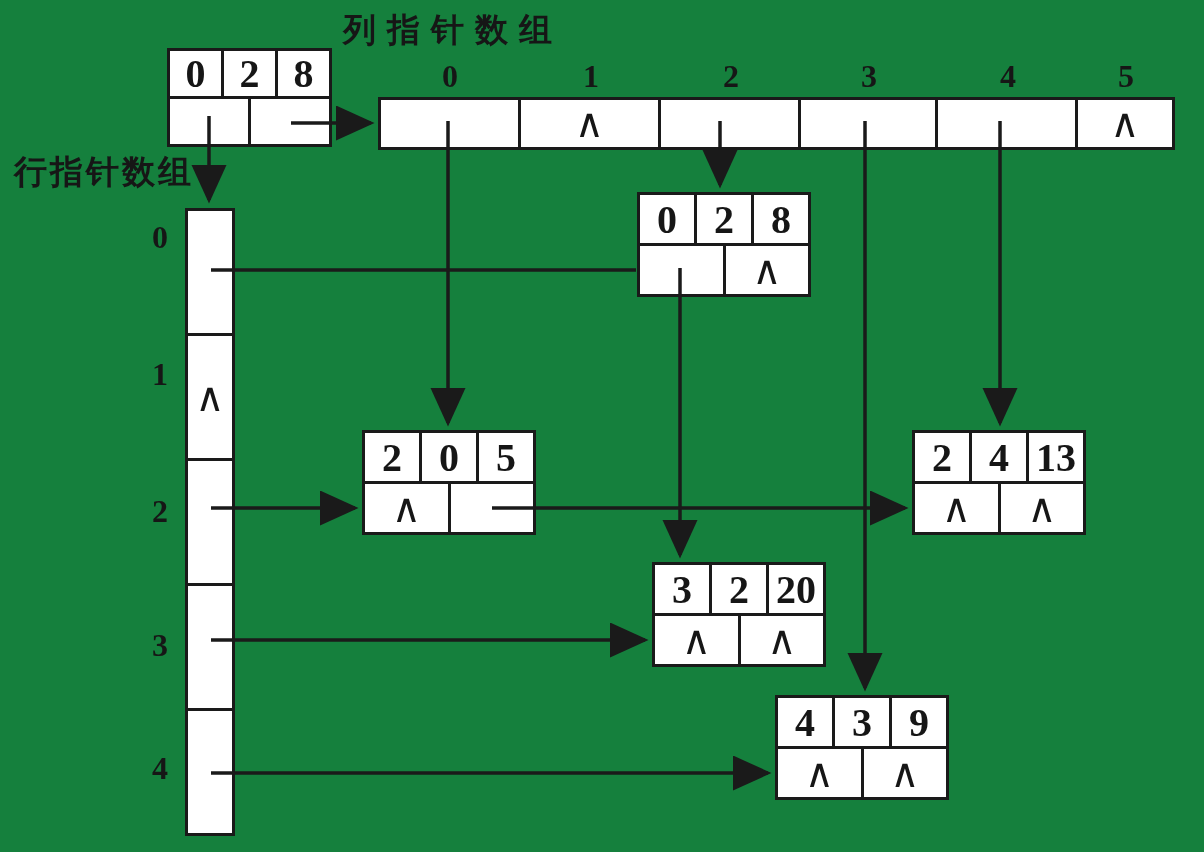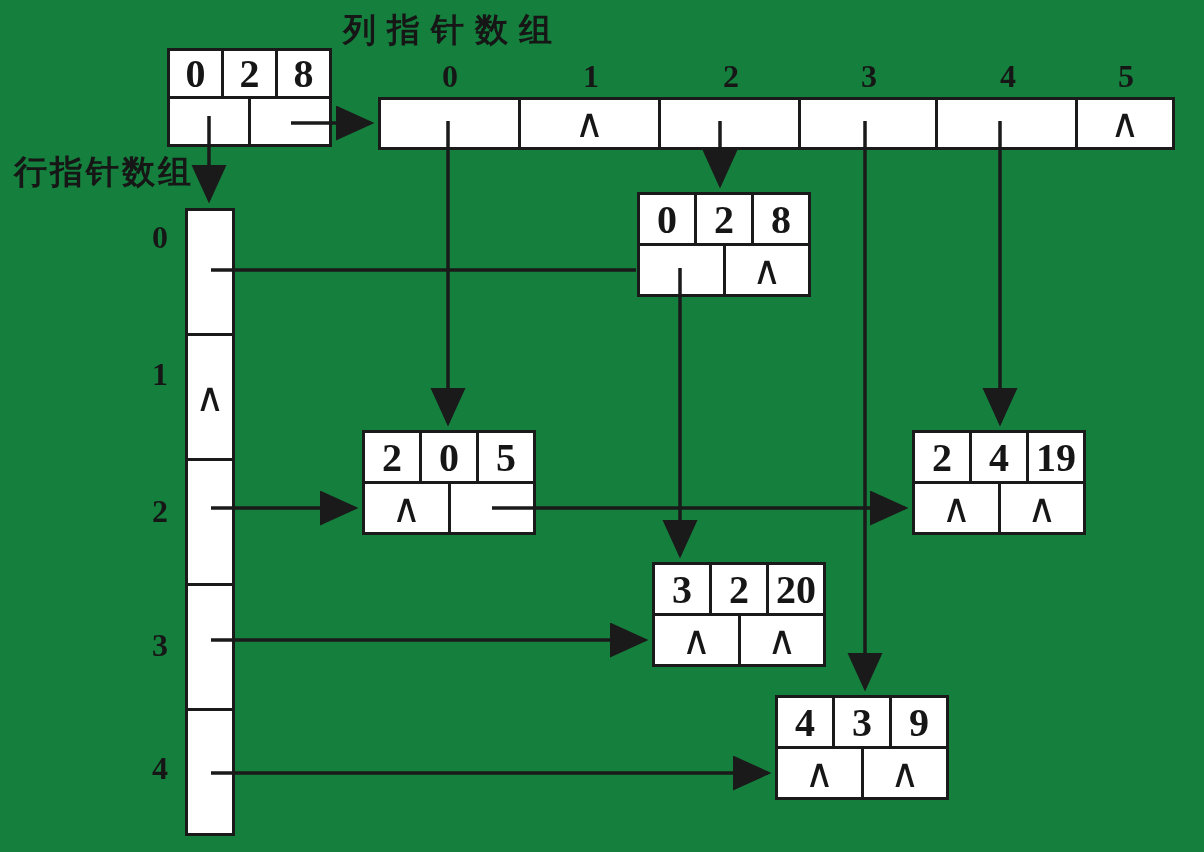--- a/index.html
+++ b/index.html
@@ -119,21 +119,21 @@
     <div class="nrow">
       <div class="ncell ptr w2a">∧</div>
       <div class="ncell ptr w2b"></div>
     </div>
   </div>
 
   <div class="node" style="left:912px; top:430px;">
     <div class="nrow">
       <div class="ncell digit w3">2</div>
       <div class="ncell digit w3">4</div>
-      <div class="ncell digit w3">19</div>
+      <div class="ncell digit w3">13</div>
     </div>
     <div class="nrow">
       <div class="ncell ptr w2a">∧</div>
       <div class="ncell ptr w2b">∧</div>
     </div>
   </div>
 
   <div class="node" style="left:652px; top:562px;">
     <div class="nrow">
       <div class="ncell digit w3">3</div>

